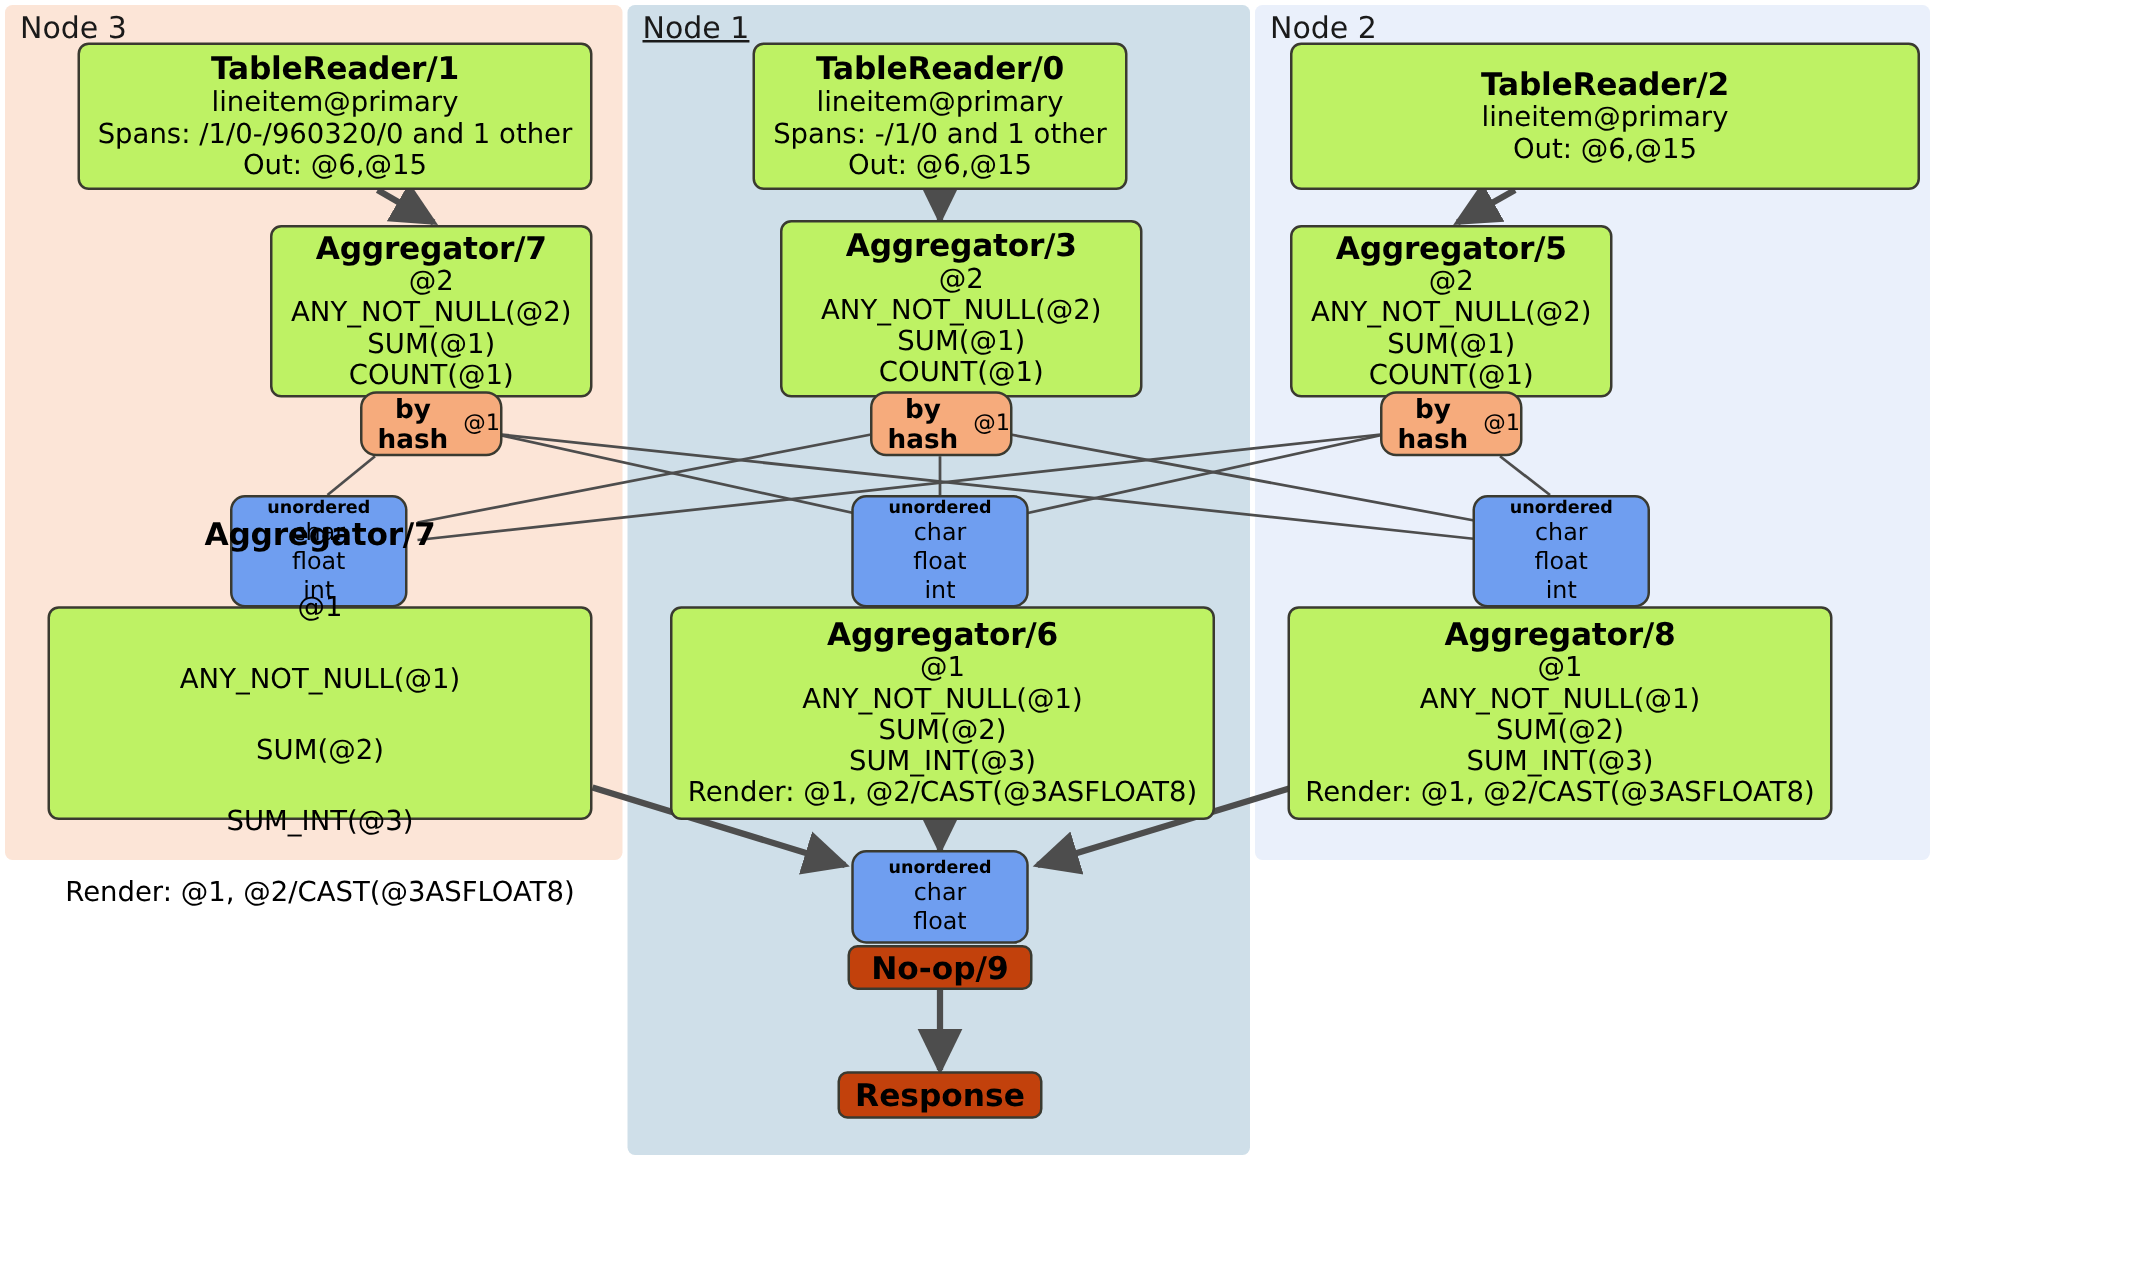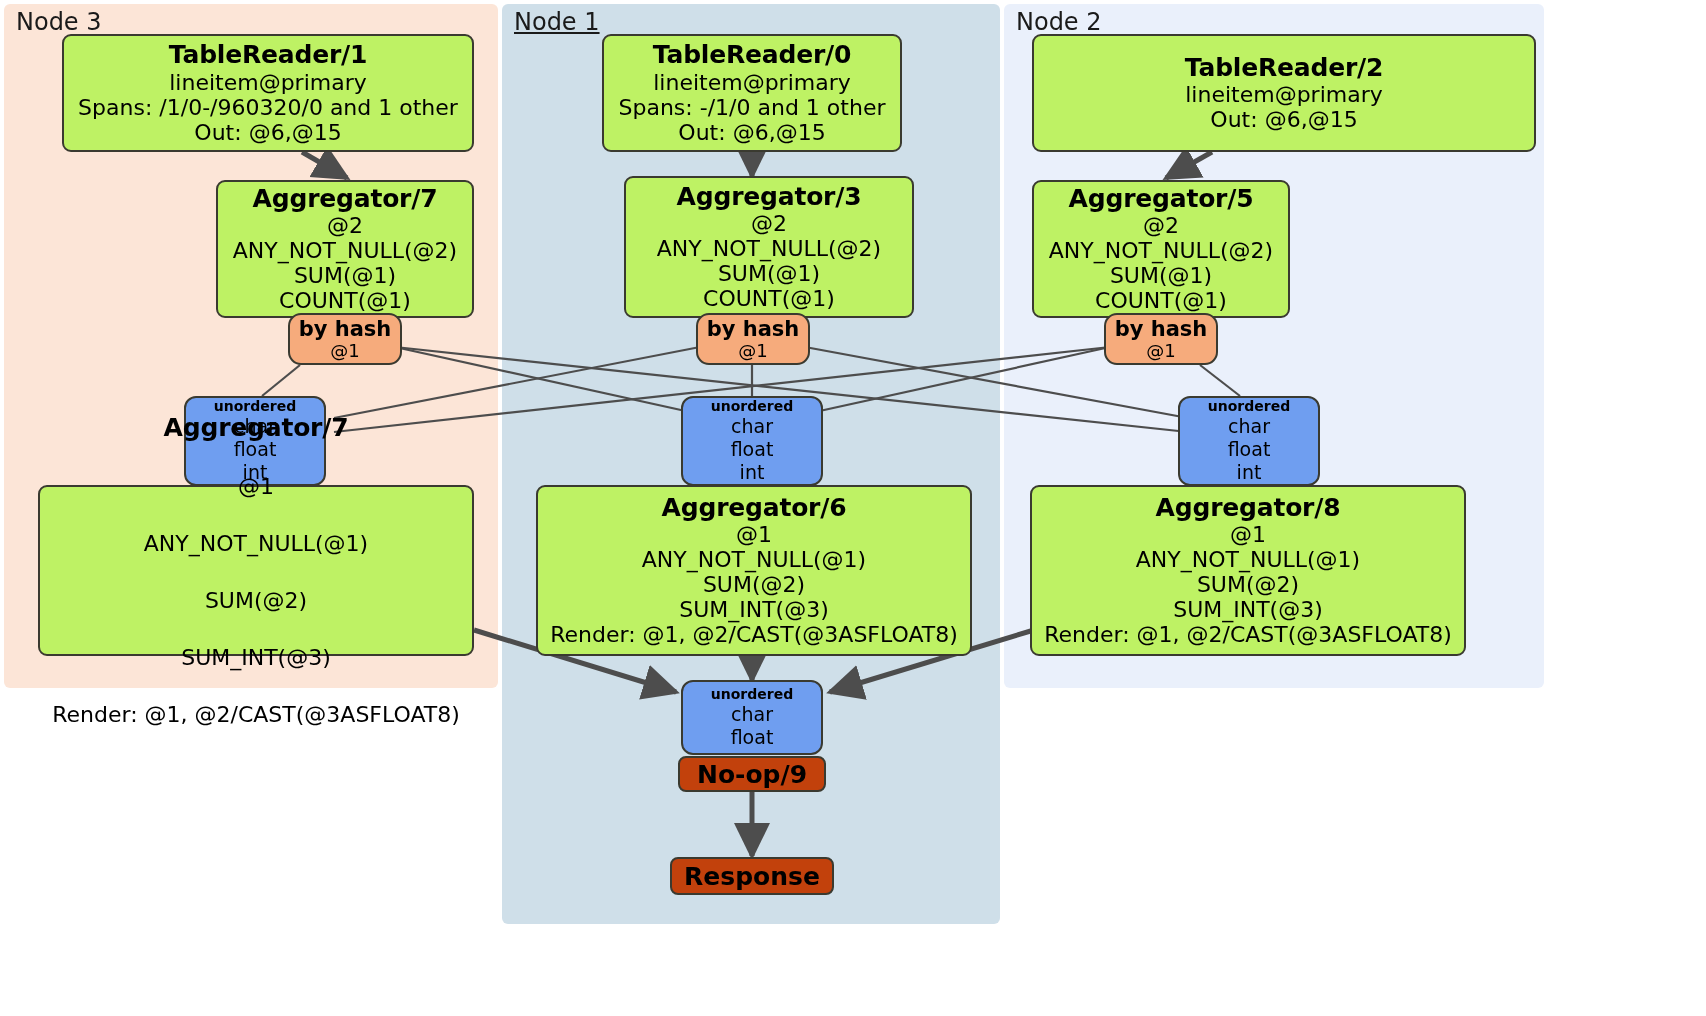--- a/index.html
+++ b/index.html
@@ -59,21 +59,21 @@
     font-size: 22px;
     white-space: nowrap;
   }
   .router {
     position: absolute;
     box-sizing: border-box;
     border: 2px solid #3a3a30;
     border-radius: 13px;
     background: #f6ab7c;
     display: flex;
-    flex-direction: column;
+    flex-direction: row;
     align-items: center;
     justify-content: center;
     text-align: center;
     color: #000;
     line-height: 1.15;
   }
   .router .title {
     font-weight: bold;
     font-size: 21px;
   }

